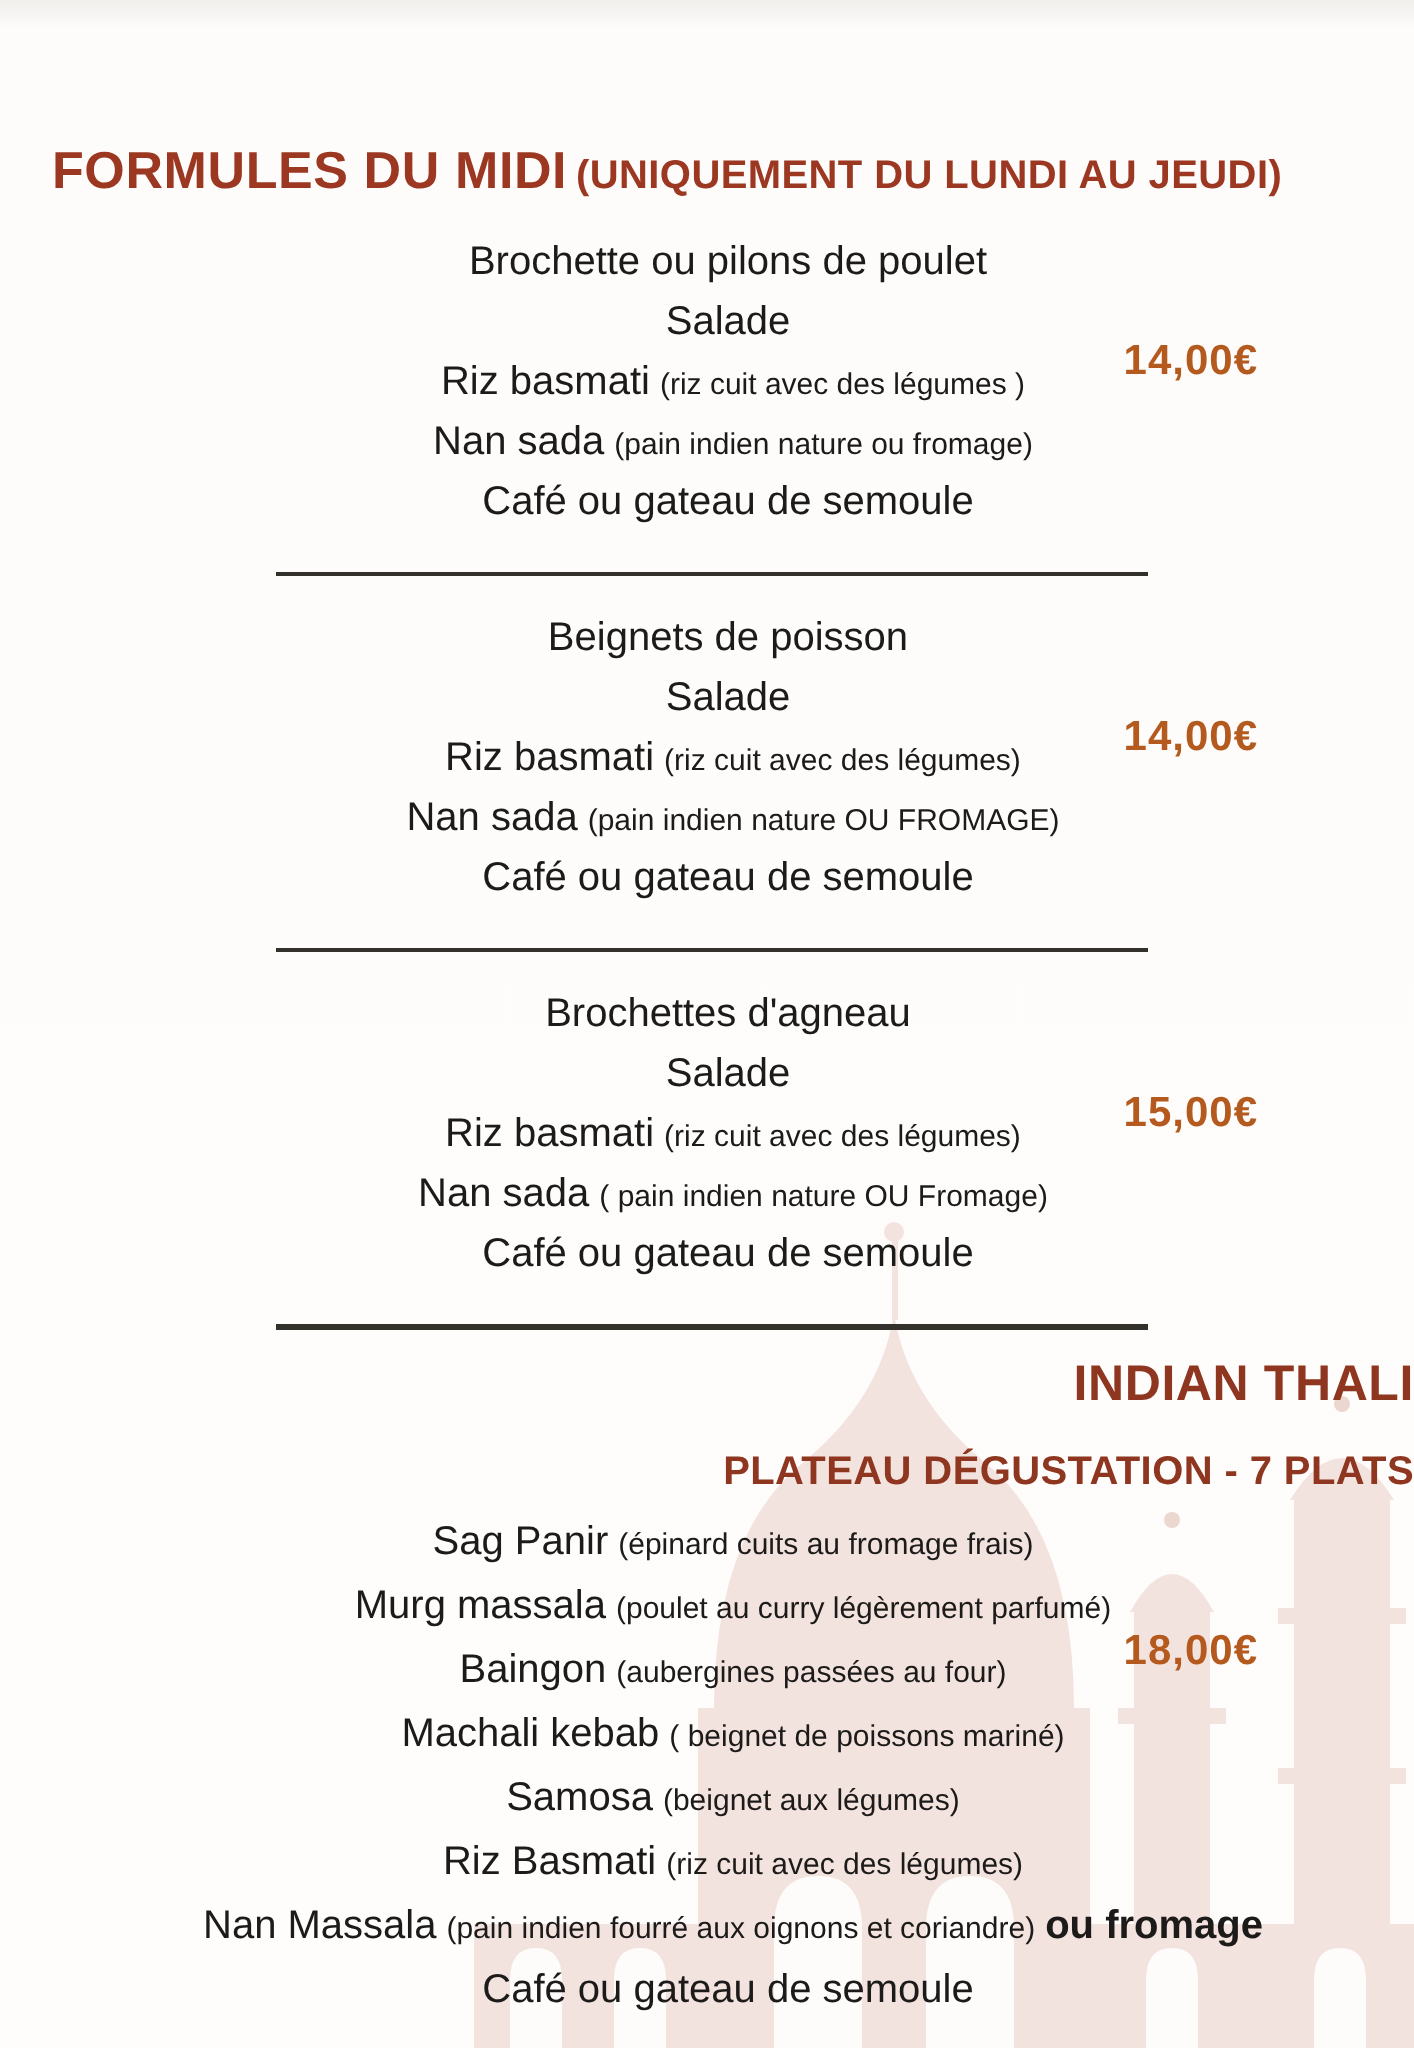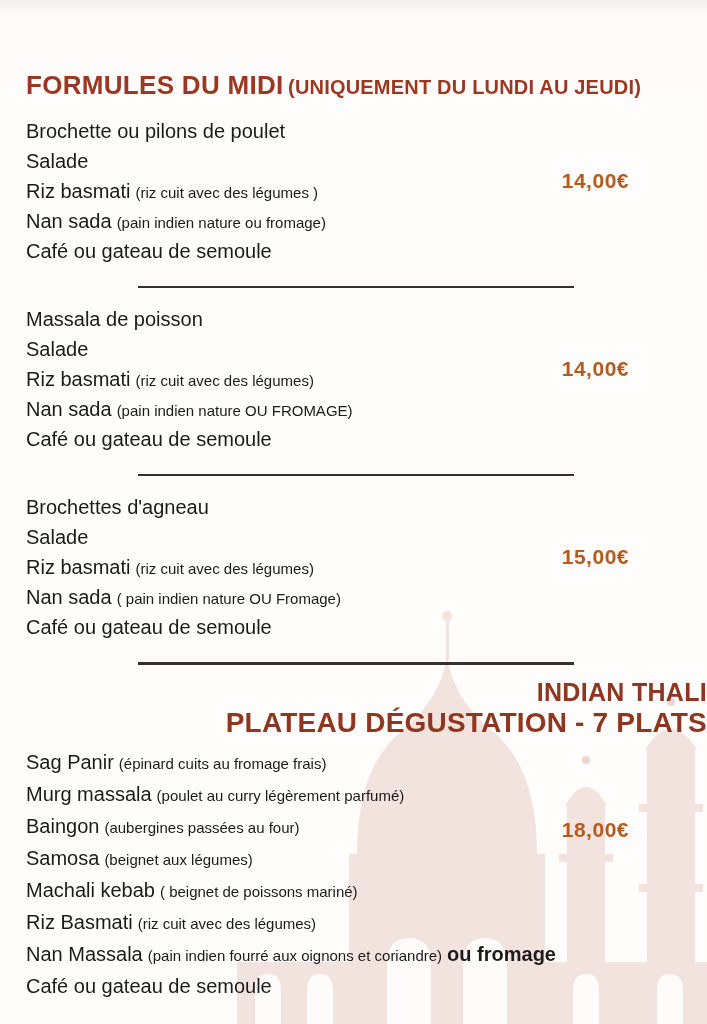--- a/index.html
+++ b/index.html
@@ -16,40 +16,40 @@
     padding:70px 0 0 26px;
   }
   .watermark {
     position:absolute; right:0; bottom:0; pointer-events:none; z-index:0;
   }
   .content { position:relative; z-index:1; }
   .menu-header { margin-bottom:12px; color:var(--heading,#9c3721); font-weight:bold; }
   .menu-header .main { font-size:26px; letter-spacing:.3px; }
   .menu-header .qualifier { font-size:20px; letter-spacing:.2px; }
   .section { position:relative; padding:4px 0 6px 0; }
-  .item { font-size:20px; line-height:29px; white-space:nowrap; }
+  .item { font-size:20px; line-height:29px; white-space:nowrap;text-align:center; }
   .iname { }
   .idetail { font-size:15px; margin-left:5px; }
   .isuffix { font-size:20px; margin-left:5px;font-weight:bold; }
   .price {
     position:absolute; right:78px; top:56px;
     font-size:21px; font-weight:bold; color:var(--price,#b55a1e);
     letter-spacing:.5px;
   }
   .divider {
     border:none; border-top:2px solid var(--divider,#34302b);
     width:436px; margin:13px 0 13px 112px; height:0;
   }
   .divider.thick { border-top-width:3px; }
   .thali-header { margin:6px 0 8px 0;text-align:right; }
   .thali-title { display:block; color:var(--heading2,#8e3620); font-size:25px; font-weight:bold; letter-spacing:.3px; }
-  .thali-subtitle { display:block; color:var(--heading2,#8e3620); font-size:28px; font-weight:bold; margin-top:0; letter-spacing:.2px; }
+  .thali-subtitle { display:block; color:var(--heading2,#8e3620); font-size:20px; font-weight:bold; margin-top:18px; letter-spacing:.2px; }
   .thali-items { position:relative; }
   .thali-items .item { line-height:31px; }
-  .thali-items .price { top:71px; }
+  .thali-items .price { top:58px; }
 </style>
 </head>
 <body>
 
 <div class="page">
 
   <svg class="watermark" width="470" height="470" viewBox="0 0 470 470" aria-hidden="true">
     <g fill="#f3e3df">
 
       <path d="M120 300 Q120 212 166 176 Q204 144 210 102 Q216 144 254 176 Q300 212 300 300 Z"></path>
@@ -95,21 +95,21 @@
       <div class="item"><span class="iname">Salade</span><span class="idetail"></span></div>
       <div class="item"><span class="iname">Riz basmati</span><span class="idetail">(riz cuit avec des légumes )</span></div>
       <div class="item"><span class="iname">Nan sada</span><span class="idetail">(pain indien nature ou fromage)</span></div>
       <div class="item"><span class="iname">Café ou gateau de semoule</span><span class="idetail"></span></div>
       <div class="price">14,00€</div>
     </section>
 
     <hr class="divider">
 
     <section class="section">
-      <div class="item"><span class="iname">Massala de poisson</span><span class="idetail"></span></div>
+      <div class="item"><span class="iname">Beignets de poisson</span><span class="idetail"></span></div>
       <div class="item"><span class="iname">Salade</span><span class="idetail"></span></div>
       <div class="item"><span class="iname">Riz basmati</span><span class="idetail">(riz cuit avec des légumes)</span></div>
       <div class="item"><span class="iname">Nan sada</span><span class="idetail">(pain indien nature OU FROMAGE)</span></div>
       <div class="item"><span class="iname">Café ou gateau de semoule</span><span class="idetail"></span></div>
       <div class="price">14,00€</div>
     </section>
 
     <hr class="divider">
 
     <section class="section">
@@ -125,22 +125,22 @@
 
     <section>
       <div class="thali-header">
         <span class="thali-title">INDIAN THALI</span>
         <span class="thali-subtitle">PLATEAU DÉGUSTATION - 7 PLATS</span>
       </div>
       <div class="thali-items">
         <div class="item"><span class="iname">Sag Panir</span><span class="idetail">(épinard cuits au fromage frais)</span></div>
         <div class="item"><span class="iname">Murg massala</span><span class="idetail">(poulet au curry légèrement parfumé)</span></div>
         <div class="item"><span class="iname">Baingon</span><span class="idetail">(aubergines passées au four)</span></div>
+        <div class="item"><span class="iname">Machali kebab</span><span class="idetail">( beignet de poissons mariné)</span></div>
         <div class="item"><span class="iname">Samosa</span><span class="idetail">(beignet aux légumes)</span></div>
-        <div class="item"><span class="iname">Machali kebab</span><span class="idetail">( beignet de poissons mariné)</span></div>
         <div class="item"><span class="iname">Riz Basmati</span><span class="idetail">(riz cuit avec des légumes)</span></div>
         <div class="item"><span class="iname">Nan Massala</span><span class="idetail">(pain indien fourré aux oignons et coriandre)</span><span class="isuffix">ou fromage</span></div>
         <div class="item"><span class="iname">Café ou gateau de semoule</span><span class="idetail"></span></div>
         <div class="price">18,00€</div>
       </div>
     </section>
 
   </div>
 </div>
 

